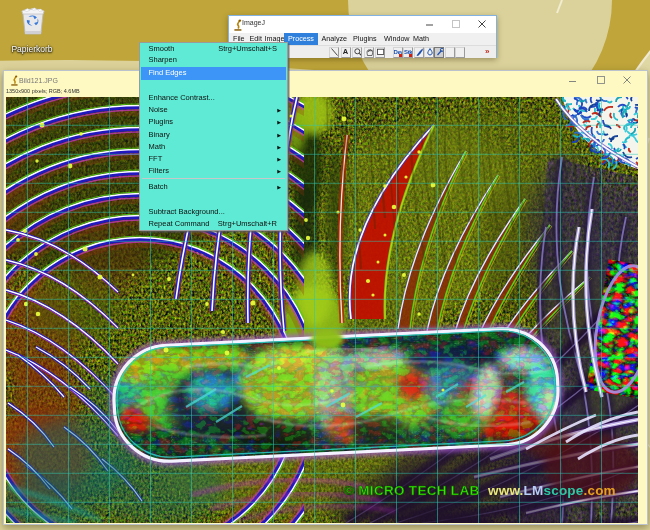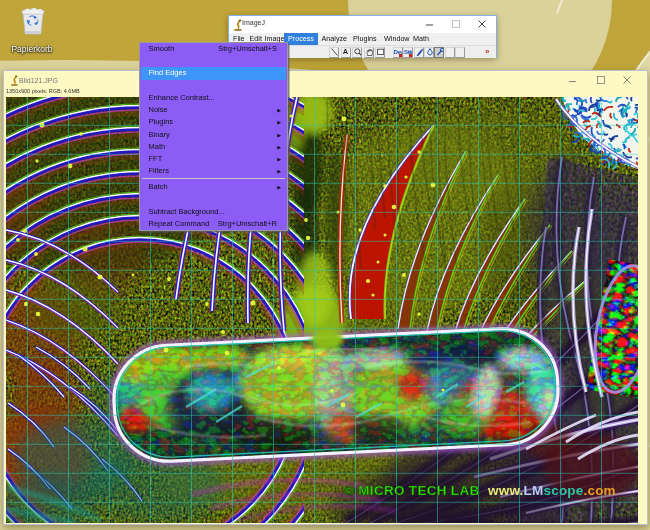--- a/index.html
+++ b/index.html
@@ -17,21 +17,21 @@
 .wbtn { position:absolute; width:14px; height:16px; }
 #ijwin { position:absolute; left:193px; top:14.5px; width:269px; height:43.5px; background:#fff; border:1px solid #82b2e2; box-shadow:0 2px 6px rgba(60,50,10,.4);margin-left:35px; }
 #ijtitle { position:absolute; left:13px; top:3.5px; font-size:7px; color:#333; }
 #ijmb { position:absolute; left:0; top:17px; width:100%; height:12px; background:#f0f0f0; font-size:7.2px; color:#111; }
 .mbi { position:absolute; top:0; height:12px; line-height:12px; }
 #ijtb { position:absolute; left:0; top:29px; width:100%; height:13.5px; background:#eeeeee; border-top:1px solid #ddd; }
 .tb { position:absolute; top:1px; width:10px; height:11.5px; background:#f0f0f0; border:1px solid #d4d4d4; border-right-color:#9a9a9a; border-bottom-color:#9a9a9a; display:flex; align-items:center; justify-content:center; overflow:hidden; }
 .tb.pressed { background:#cfcfcf; border-color:#777; }
 .rtb { font-size:6px; color:#1a50b0; font-weight:bold; letter-spacing:-0.4px; }
 .rdot { position:absolute; right:0.5px; bottom:0.5px; width:2.5px; height:2.5px; background:#d02010; }
-.menu { position:absolute; left:139px; top:42.2px; width:149px; height:189.3px; background:#8b5cf6; border:1px solid #9a9a9a; box-shadow:1.5px 1.5px 0 rgba(90,90,90,.75); font-size:7.5px; color:#111; z-index:30; }
+.menu { position:absolute; left:139px; top:42.2px; width:149px; height:189.3px; background:#5eead4; border:1px solid #9a9a9a; box-shadow:1.5px 1.5px 0 rgba(90,90,90,.75); font-size:7.5px; color:#111; z-index:30; }
 .mi { position:absolute; left:1px; right:1px; height:12.2px; line-height:12.2px; }
 .mi .ml { position:absolute; left:7.5px; }
 .mi .msc { position:absolute; right:9px; }
 .mi .sub { position:absolute; right:5px; font-size:5px; }
 .mi.hl { background:#3d95f8; color:#fff; }
 .msep { position:absolute; left:2px; right:2px; height:1px; background:#c8c8c8; }
 </style></head>
 <body>
 <div id="desk">
   <div class="circ" id="c1"></div>
@@ -764,20 +764,23 @@
         <div class="tb" style="left:225.5px"></div>
       <span style="position:absolute;left:256px;top:1.5px;font-size:8px;color:#c02818;font-weight:bold">»</span>
     </div>
   </div>
 
   <div class="menu">
       <div class="mi" style="top:-0.1px">
         <span class="ml">Smooth</span>
         <span class="msc">Strg+Umschalt+S</span>
       </div>
+      <div class="mi" style="top:11.1px">
+        <span class="ml">Sharpen</span>
+      </div>
       <div class="mi hl" style="top:24.2px">
         <span class="ml">Find Edges</span>
       </div>
       <div class="mi" style="top:48.7px">
         <span class="ml">Enhance Contrast...</span>
       </div>
       <div class="mi" style="top:61.0px">
         <span class="ml">Noise</span>
         <span class="sub">▶</span>
       </div>

